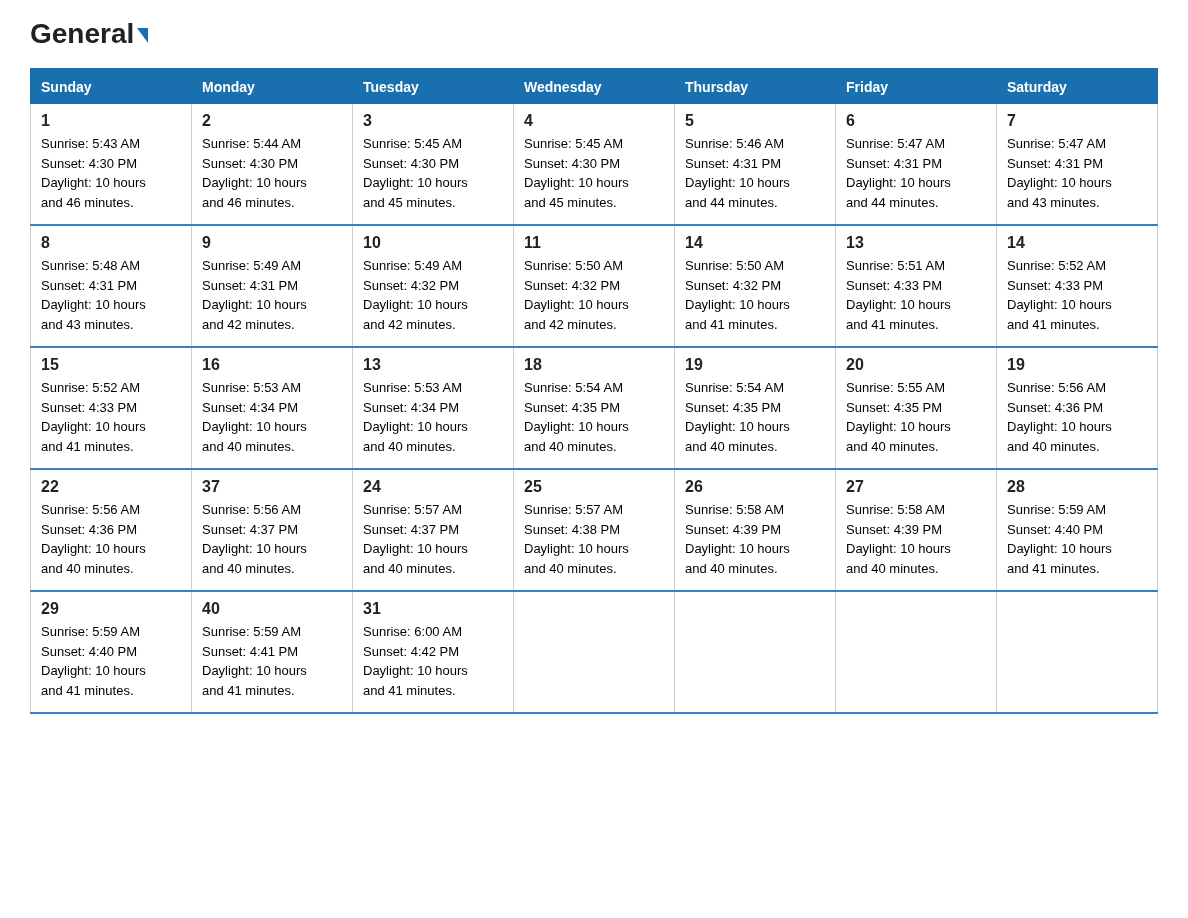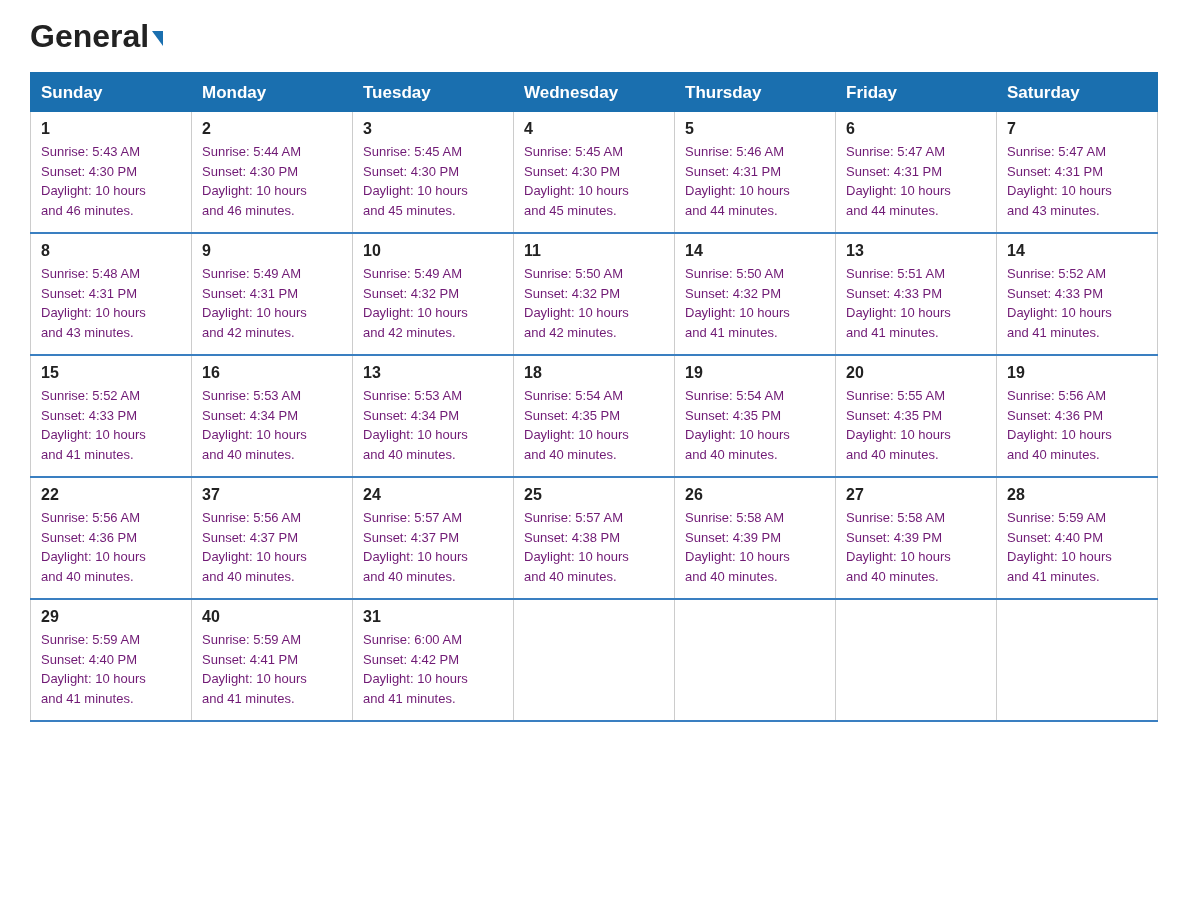--- a/index.html
+++ b/index.html
@@ -15,21 +15,21 @@
       justify-content: space-between;
       align-items: flex-start;
       margin-bottom: 18px;
     }
     .logo {
       display: flex;
       flex-direction: column;
       align-items: flex-start;
     }
     .logo-text {
-      font-size: 32px;
+      font-size: 28px;
       font-weight: bold;
       color: #222;
       line-height: 1;
     }
     .logo-sub {
       color: #1a6faf;
       font-size: 22px;
       font-weight: bold;
       margin-top: 2px;
       letter-spacing: 1px;
@@ -49,21 +49,21 @@
       margin-top: 4px;
     }
     table {
       width: 100%;
       border-collapse: collapse;
       margin-top: 8px;
     }
     thead tr th {
       background: #1a6faf;
       color: #fff;
-      font-size: 17px;
+      font-size: 14px;
       font-weight: bold;
       padding: 10px 10px 8px 10px;
       text-align: left;
       border: 1px solid #1a6faf;
     }
     tbody tr td {
       vertical-align: top;
       padding: 8px 10px 12px 10px;
       font-size: 13.5px;
       color: #333;
@@ -76,21 +76,21 @@
     }
     .day-num {
       font-size: 16px;
       font-weight: bold;
       color: #222;
       display: block;
       margin-bottom: 4px;
     }
     .day-info {
       font-size: 13px;
-      color: #701a75;
+      color: #000000;
       line-height: 1.5;
     }
     .empty-cell {
       background: #fff;
     }
   </style>
 </head>
 <body>
 
 <div class="header">

